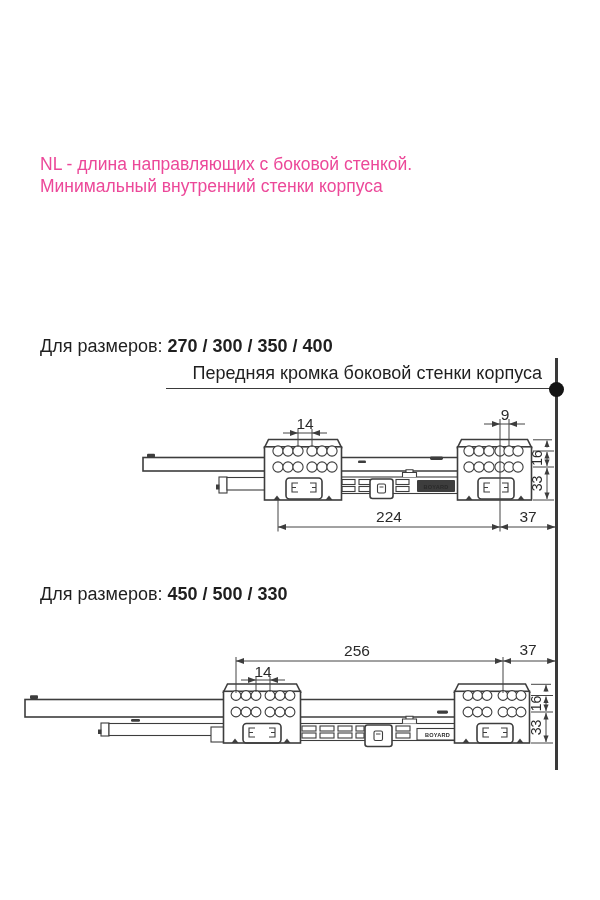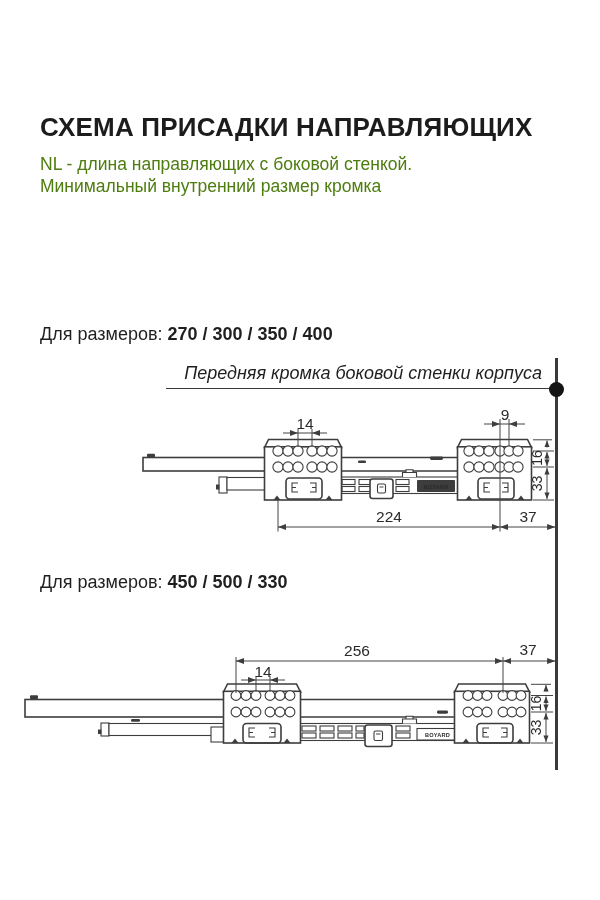--- a/index.html
+++ b/index.html
@@ -1,49 +1,48 @@
 <!DOCTYPE html>
 <html><head>
 <meta charset="utf-8">
 <style>
   html,body{margin:0;padding:0;background:#fff;}
   .page{position:relative;width:600px;height:900px;background:#ffffff;overflow:hidden;
         font-family:"Liberation Sans",sans-serif;color:#222;}
   .abs{position:absolute;}
   .title{left:40px;top:112px;font-size:26px;font-weight:bold;letter-spacing:.2px;color:#1c1c1c;}
-  .intro{left:40px;top:153px;font-size:17.5px;line-height:22px;color:#4d7c0f;}
-  .sizes-row{font-size:18px;color:#1f1f1f;}
+  .intro{left:40px;top:153px;font-size:17.5px;line-height:22px;color:#ec4899;}
+  .sizes-row{font-size:18px;color:#1f1f1f;margin-top:12px;}
   .sizes-row b{font-weight:bold;}
   .sizes-1{left:40px;top:324px;}
   .sizes-2{left:40px;top:572px;}
-  .edge-label{left:160px;top:363px;width:382px;text-align:right;font-size:18px;color:#1f1f1f;font-style:italic;}
+  .edge-label{left:160px;top:363px;width:382px;text-align:right;font-size:18px;color:#1f1f1f;}
   .edge-underline{left:166px;top:388px;width:390px;height:0;border-top:1.7px solid #3a3a3a;}
   .front-edge-line{left:555.4px;top:358px;width:2.6px;height:412px;background:#3a3a3a;}
   .front-edge-dot{left:549px;top:382px;width:15px;height:15px;border-radius:50%;background:#141414;}
   svg{position:absolute;left:0;}
   svg text{font-family:"Liberation Sans",sans-serif;fill:#2a2a2a;}
   .dimtxt{font-size:15.5px;}
   .dimtxt-s{font-size:14px;}
   .brandtxt{font-size:5.6px;font-weight:bold;letter-spacing:.25px;}
   .obj{stroke:#3d3d3d;stroke-width:1.6;fill:none;}
   .objw{stroke:#3d3d3d;stroke-width:1.6;fill:#ffffff;}
   .objt{stroke:#3d3d3d;stroke-width:1.1;fill:#ffffff;}
   .filld{fill:#3d3d3d;stroke:none;}
   .dim{stroke:#444;stroke-width:1;fill:none;}
 </style>
 </head>
 <body>
 
 <div class="page">
 
-  <div class="abs title">СХЕМА ПРИСАДКИ НАПРАВЛЯЮЩИХ</div>
 
   <div class="abs intro">
     <div>NL - длина направляющих с боковой стенкой.</div>
-    <div>Минимальный внутренний размер кромка</div>
+    <div>Минимальный внутренний стенки корпуса</div>
   </div>
 
   <div class="abs sizes-row sizes-1">
     <span>Для размеров:</span>
     <b>270 / 300 / 350 / 400</b>
   </div>
 
   <div class="abs edge-label">Передняя кромка боковой стенки корпуса</div>
   <div class="abs edge-underline"></div>
 

